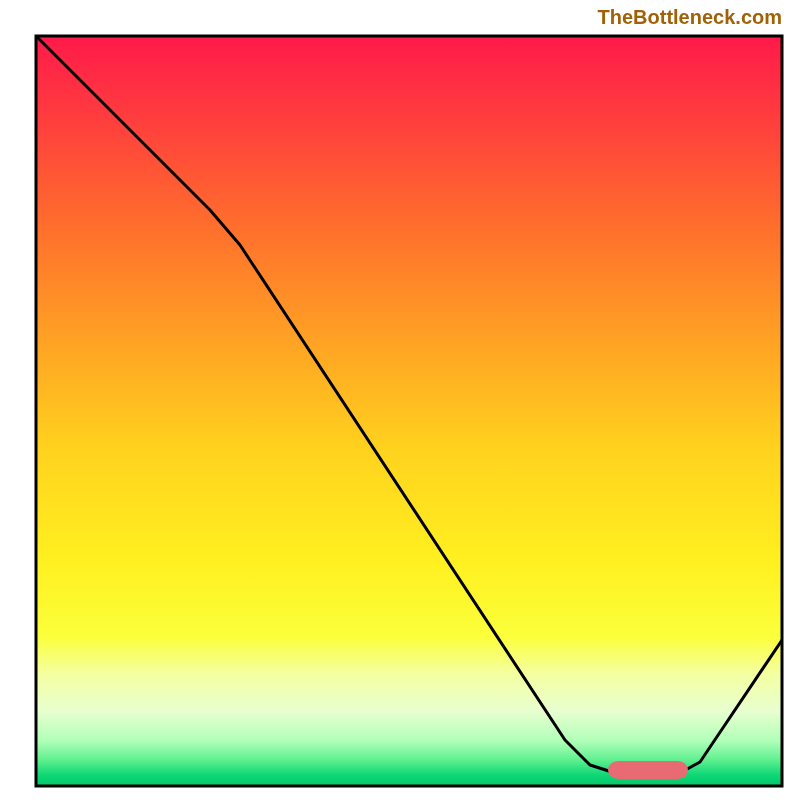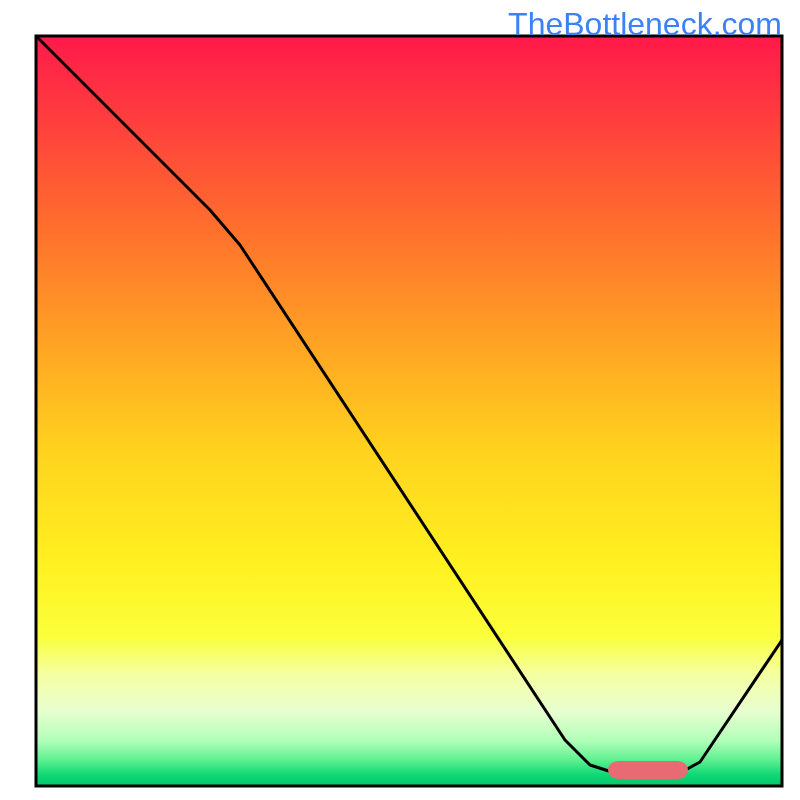--- a/index.html
+++ b/index.html
@@ -12,23 +12,23 @@
   }
   .chart-container {
     position: relative;
     width: 800px;
     height: 800px;
   }
   .watermark {
     position: absolute;
     top: 6px;
     right: 18px;
-    font-size: 32px;
-    color: #3b82f6;
-    font-weight: 400;
+    font-size: 20px;
+    color: #a16207;
+    font-weight: 700;
     z-index: 10;
   }
   svg.plot {
     position: absolute;
     top: 0;
     left: 0;
     width: 800px;
     height: 800px;
   }
 </style>

